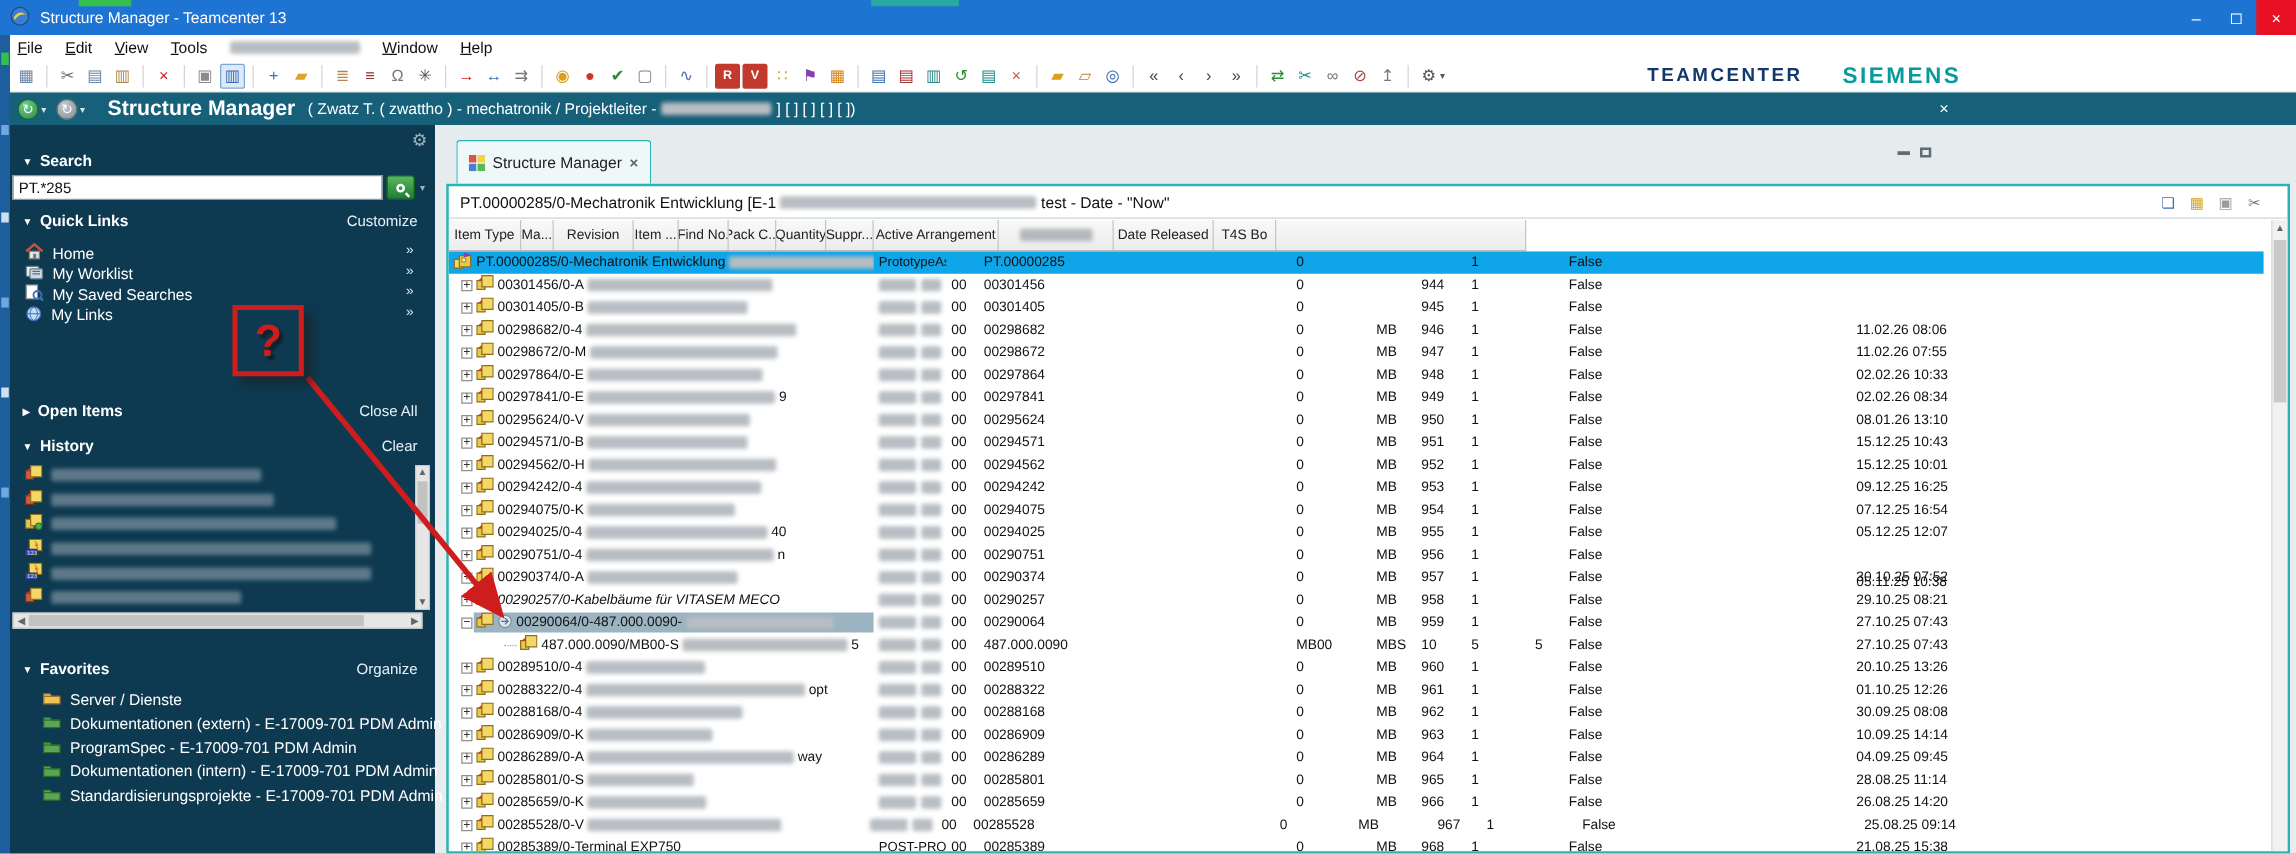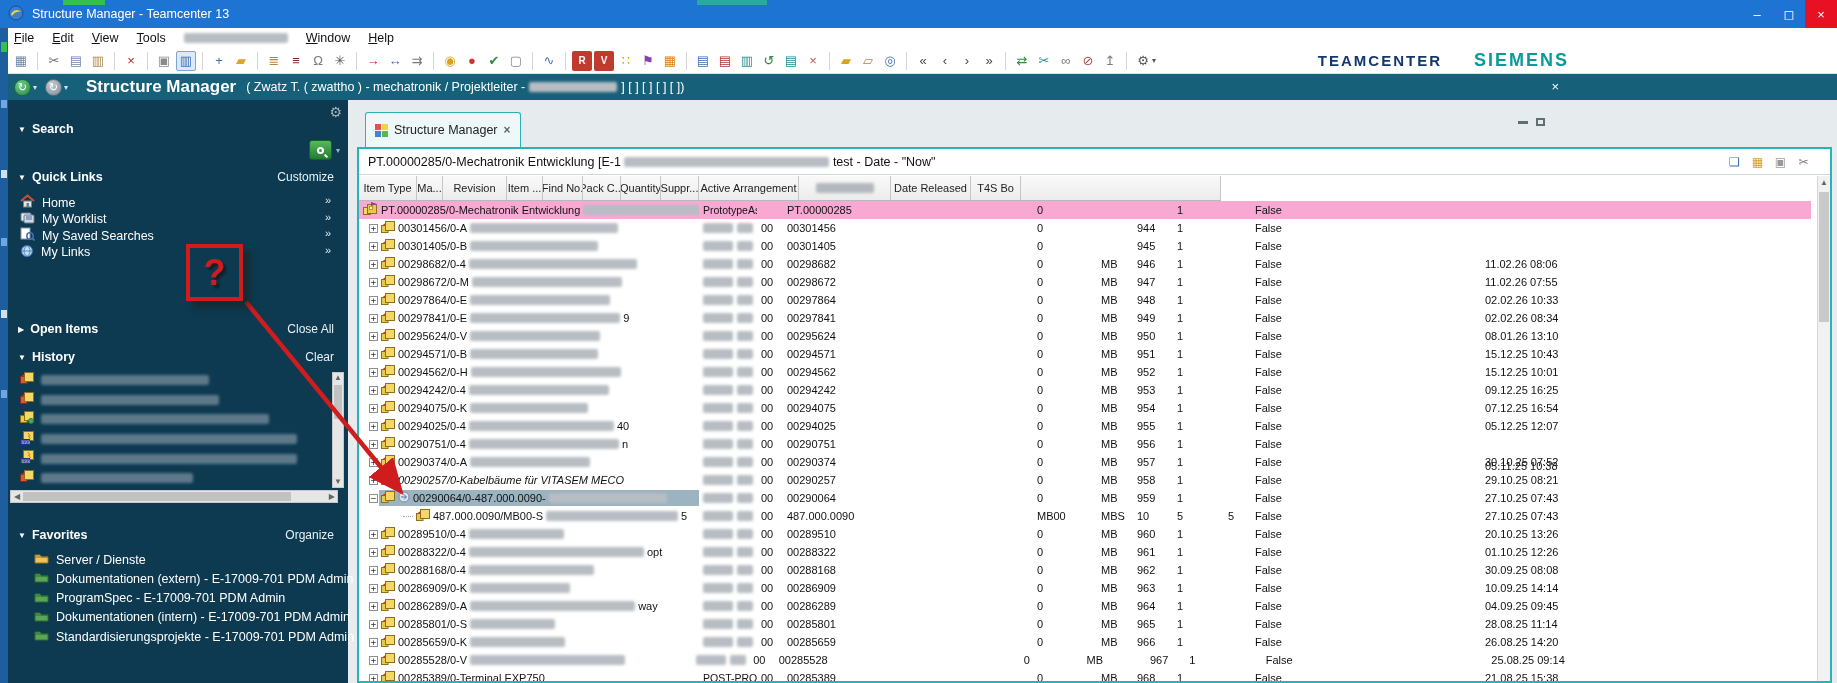--- a/index.html
+++ b/index.html
@@ -84,21 +84,21 @@
     display:flex;align-items:center;padding-left:9px;font-size:12.5px;color:#111;white-space:nowrap;}
   .pt-icons{position:absolute;right:18px;top:4px;display:flex;gap:6px;}
   .pt-icon{width:17px;height:17px;display:flex;align-items:center;justify-content:center;font-size:12px;}
 
   .thead{position:absolute;left:0;top:27px;height:25px;display:flex;background:linear-gradient(#f9f9f9,#ececec);
     border-bottom:1px solid #b9b9b9;font-size:11px;color:#222;}
   .th{border-right:1px solid #c6c6c6;display:flex;align-items:center;justify-content:center;
     overflow:hidden;white-space:nowrap;height:100%;}
   .tbody{position:absolute;left:0;top:52px;bottom:0;width:1452px;overflow:hidden;}
   .trow{display:flex;height:18px;align-items:center;font-size:11px;color:#111;}
-  .trow.selblue{background:#f9a8d4;}
+  .trow.selblue{background:#0ea5e9;}
   .td{height:18px;display:flex;align-items:center;padding-left:4px;overflow:hidden;white-space:nowrap;}
   .td.center{justify-content:center;padding-left:0;}
   .bomcell{position:relative;}
   .bom-inner{position:absolute;top:0;bottom:0;display:flex;align-items:center;gap:3px;white-space:nowrap;}
   .hl-gray{position:absolute;left:20px;right:0;top:1px;bottom:1px;background:#9cb3c1;}
   .exp{width:9px;height:9px;border:1px solid #8f8f8f;background:#fff;font-size:9px;line-height:7px;
     text-align:center;color:#333;flex:none;font-family:"DejaVu Sans Mono",monospace;}
   .treedot{border-top:1px dotted #9aa5ab;width:10px;flex:none;}
 
   
@@ -229,20 +229,21 @@
     <span class="band-x">×</span>
   </div>
 
   <div class="sidebar">
     <span class="sb-gear">⚙</span>
 
     <div class="sb-head" style="top:22px;">
       <span class="c">▼</span>
         <span>Search</span>
     </div>
+    <input class="srch-input" style="top: 40px;" value="PT.*285">
     <div class="srch-btn" style="top:40px;">
         <span class="mag"></span>
       </div>
     <span class="srch-caret" style="top:46px;">▾</span>
 
     <div class="sb-head" style="top:70px;">
       <span class="c">▼</span>
         <span>Quick Links</span>
     </div>
     <span class="sb-action" style="top:70px;">Customize</span>

